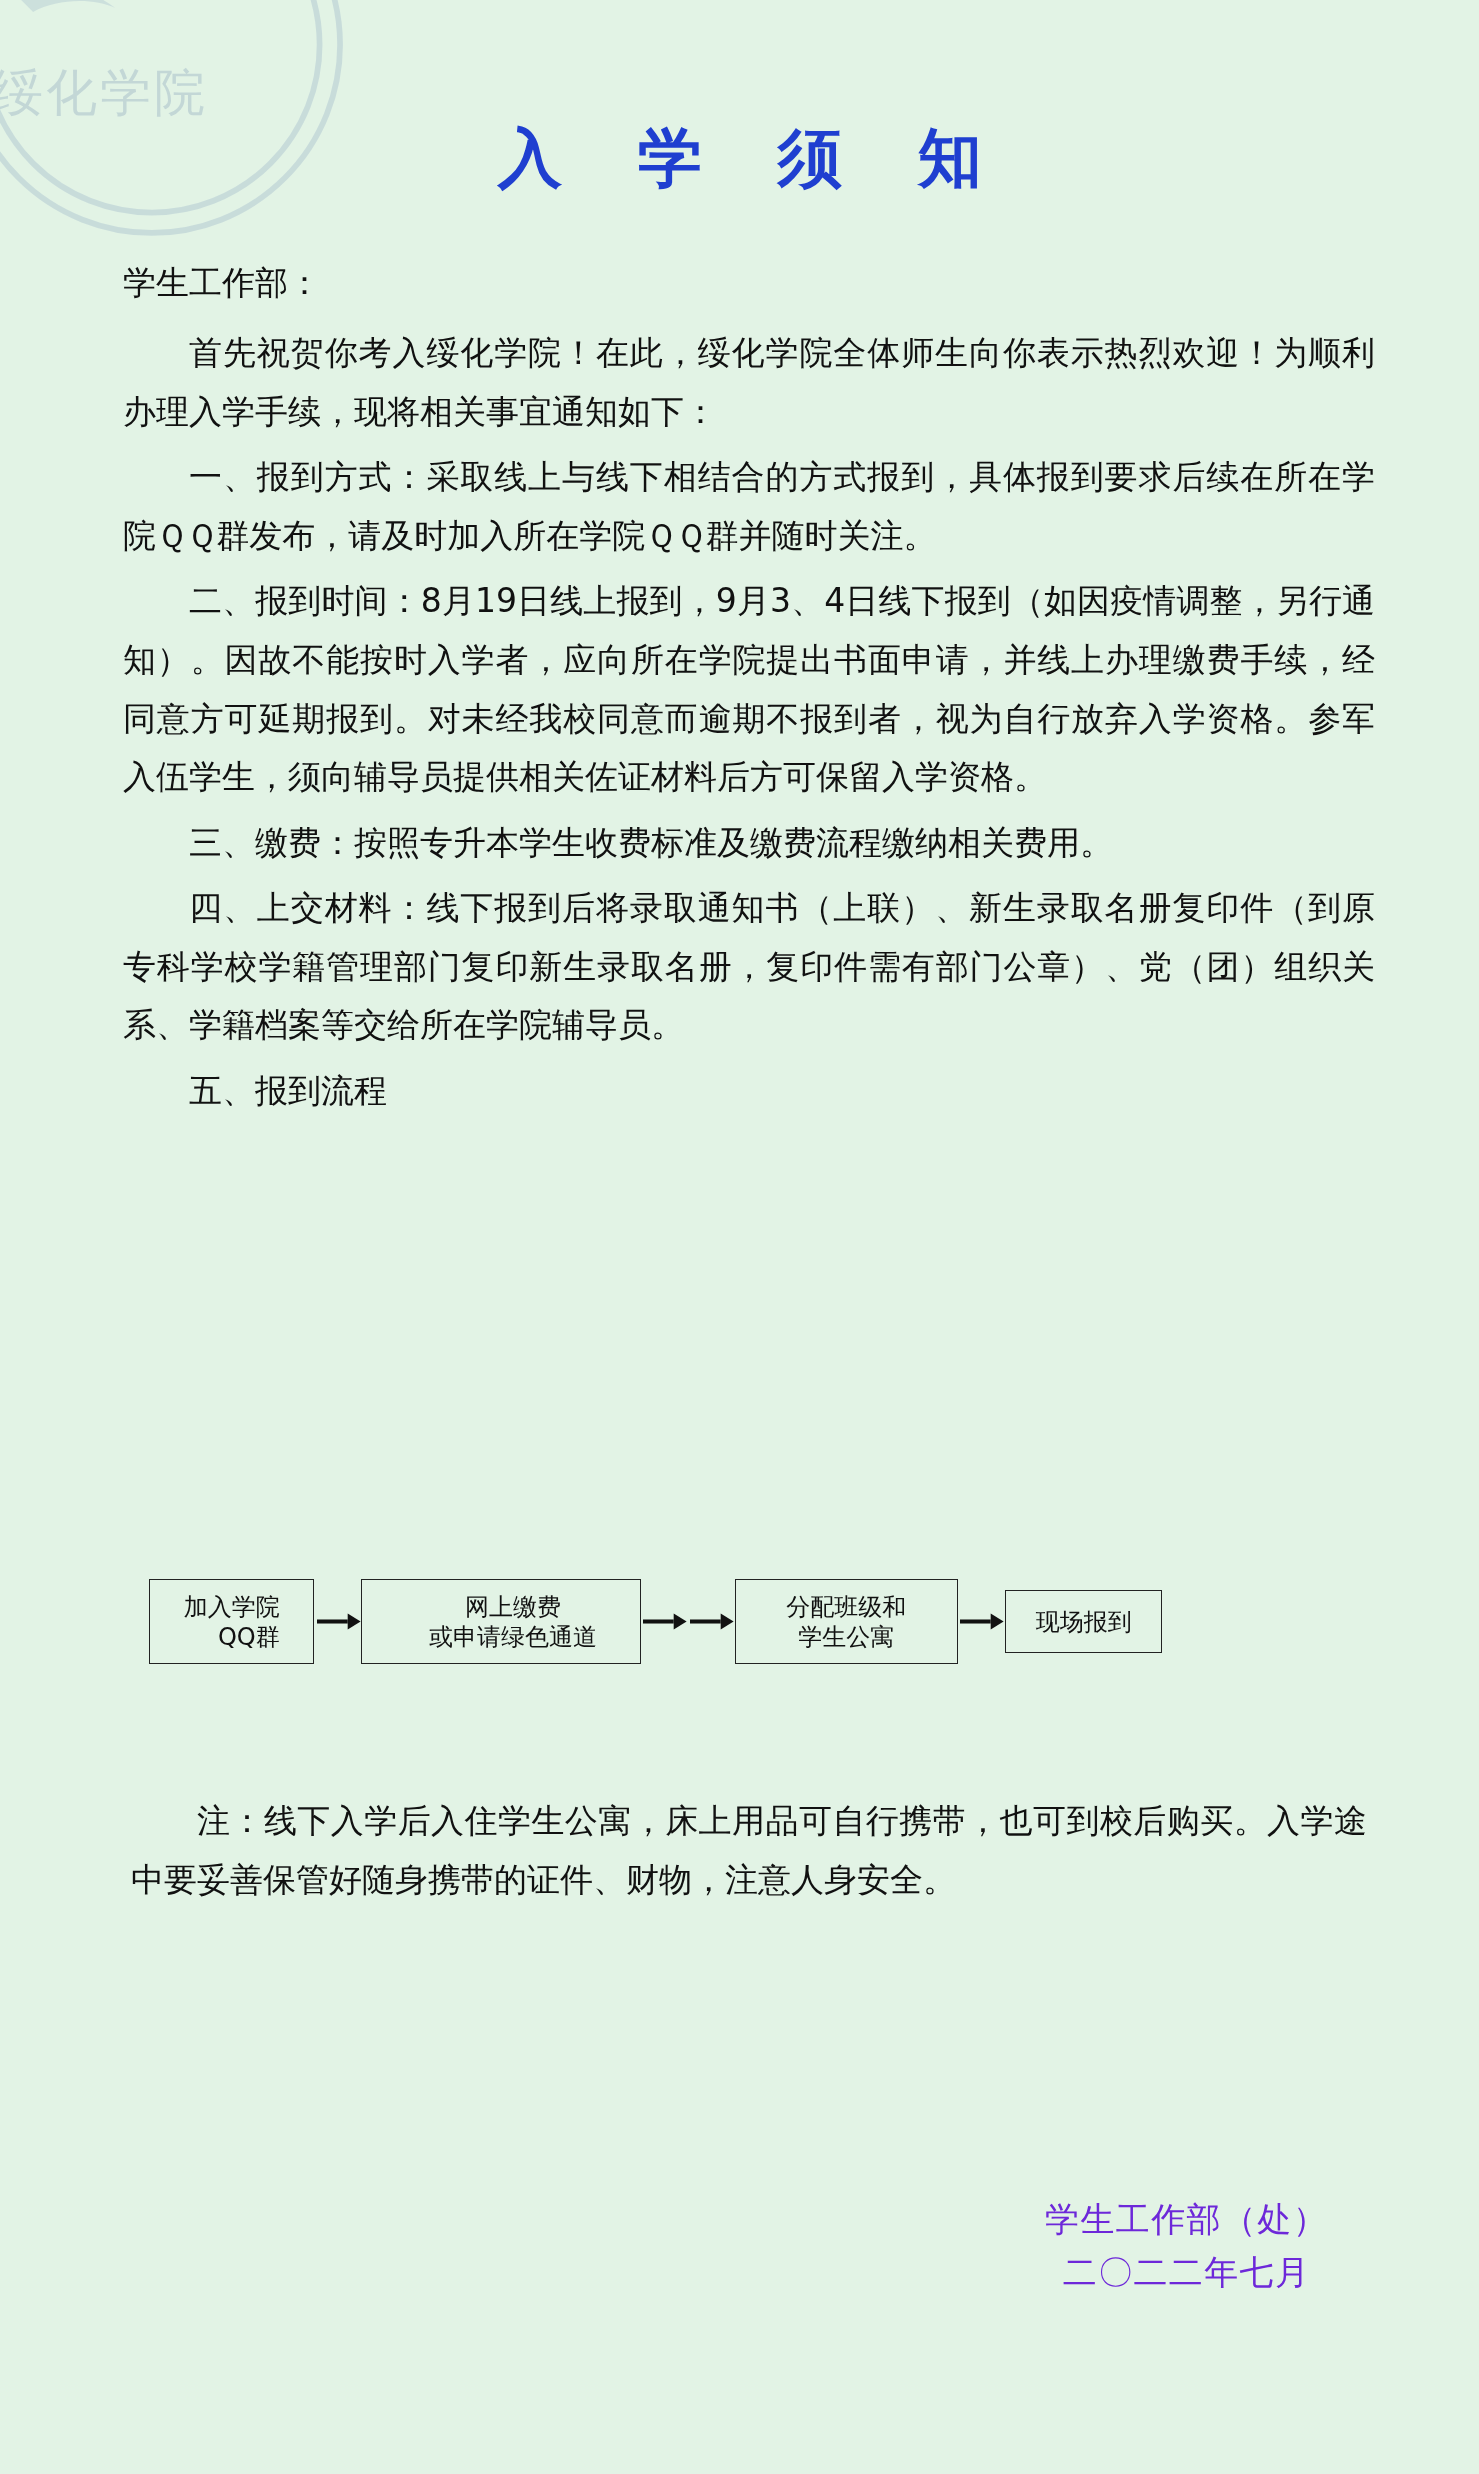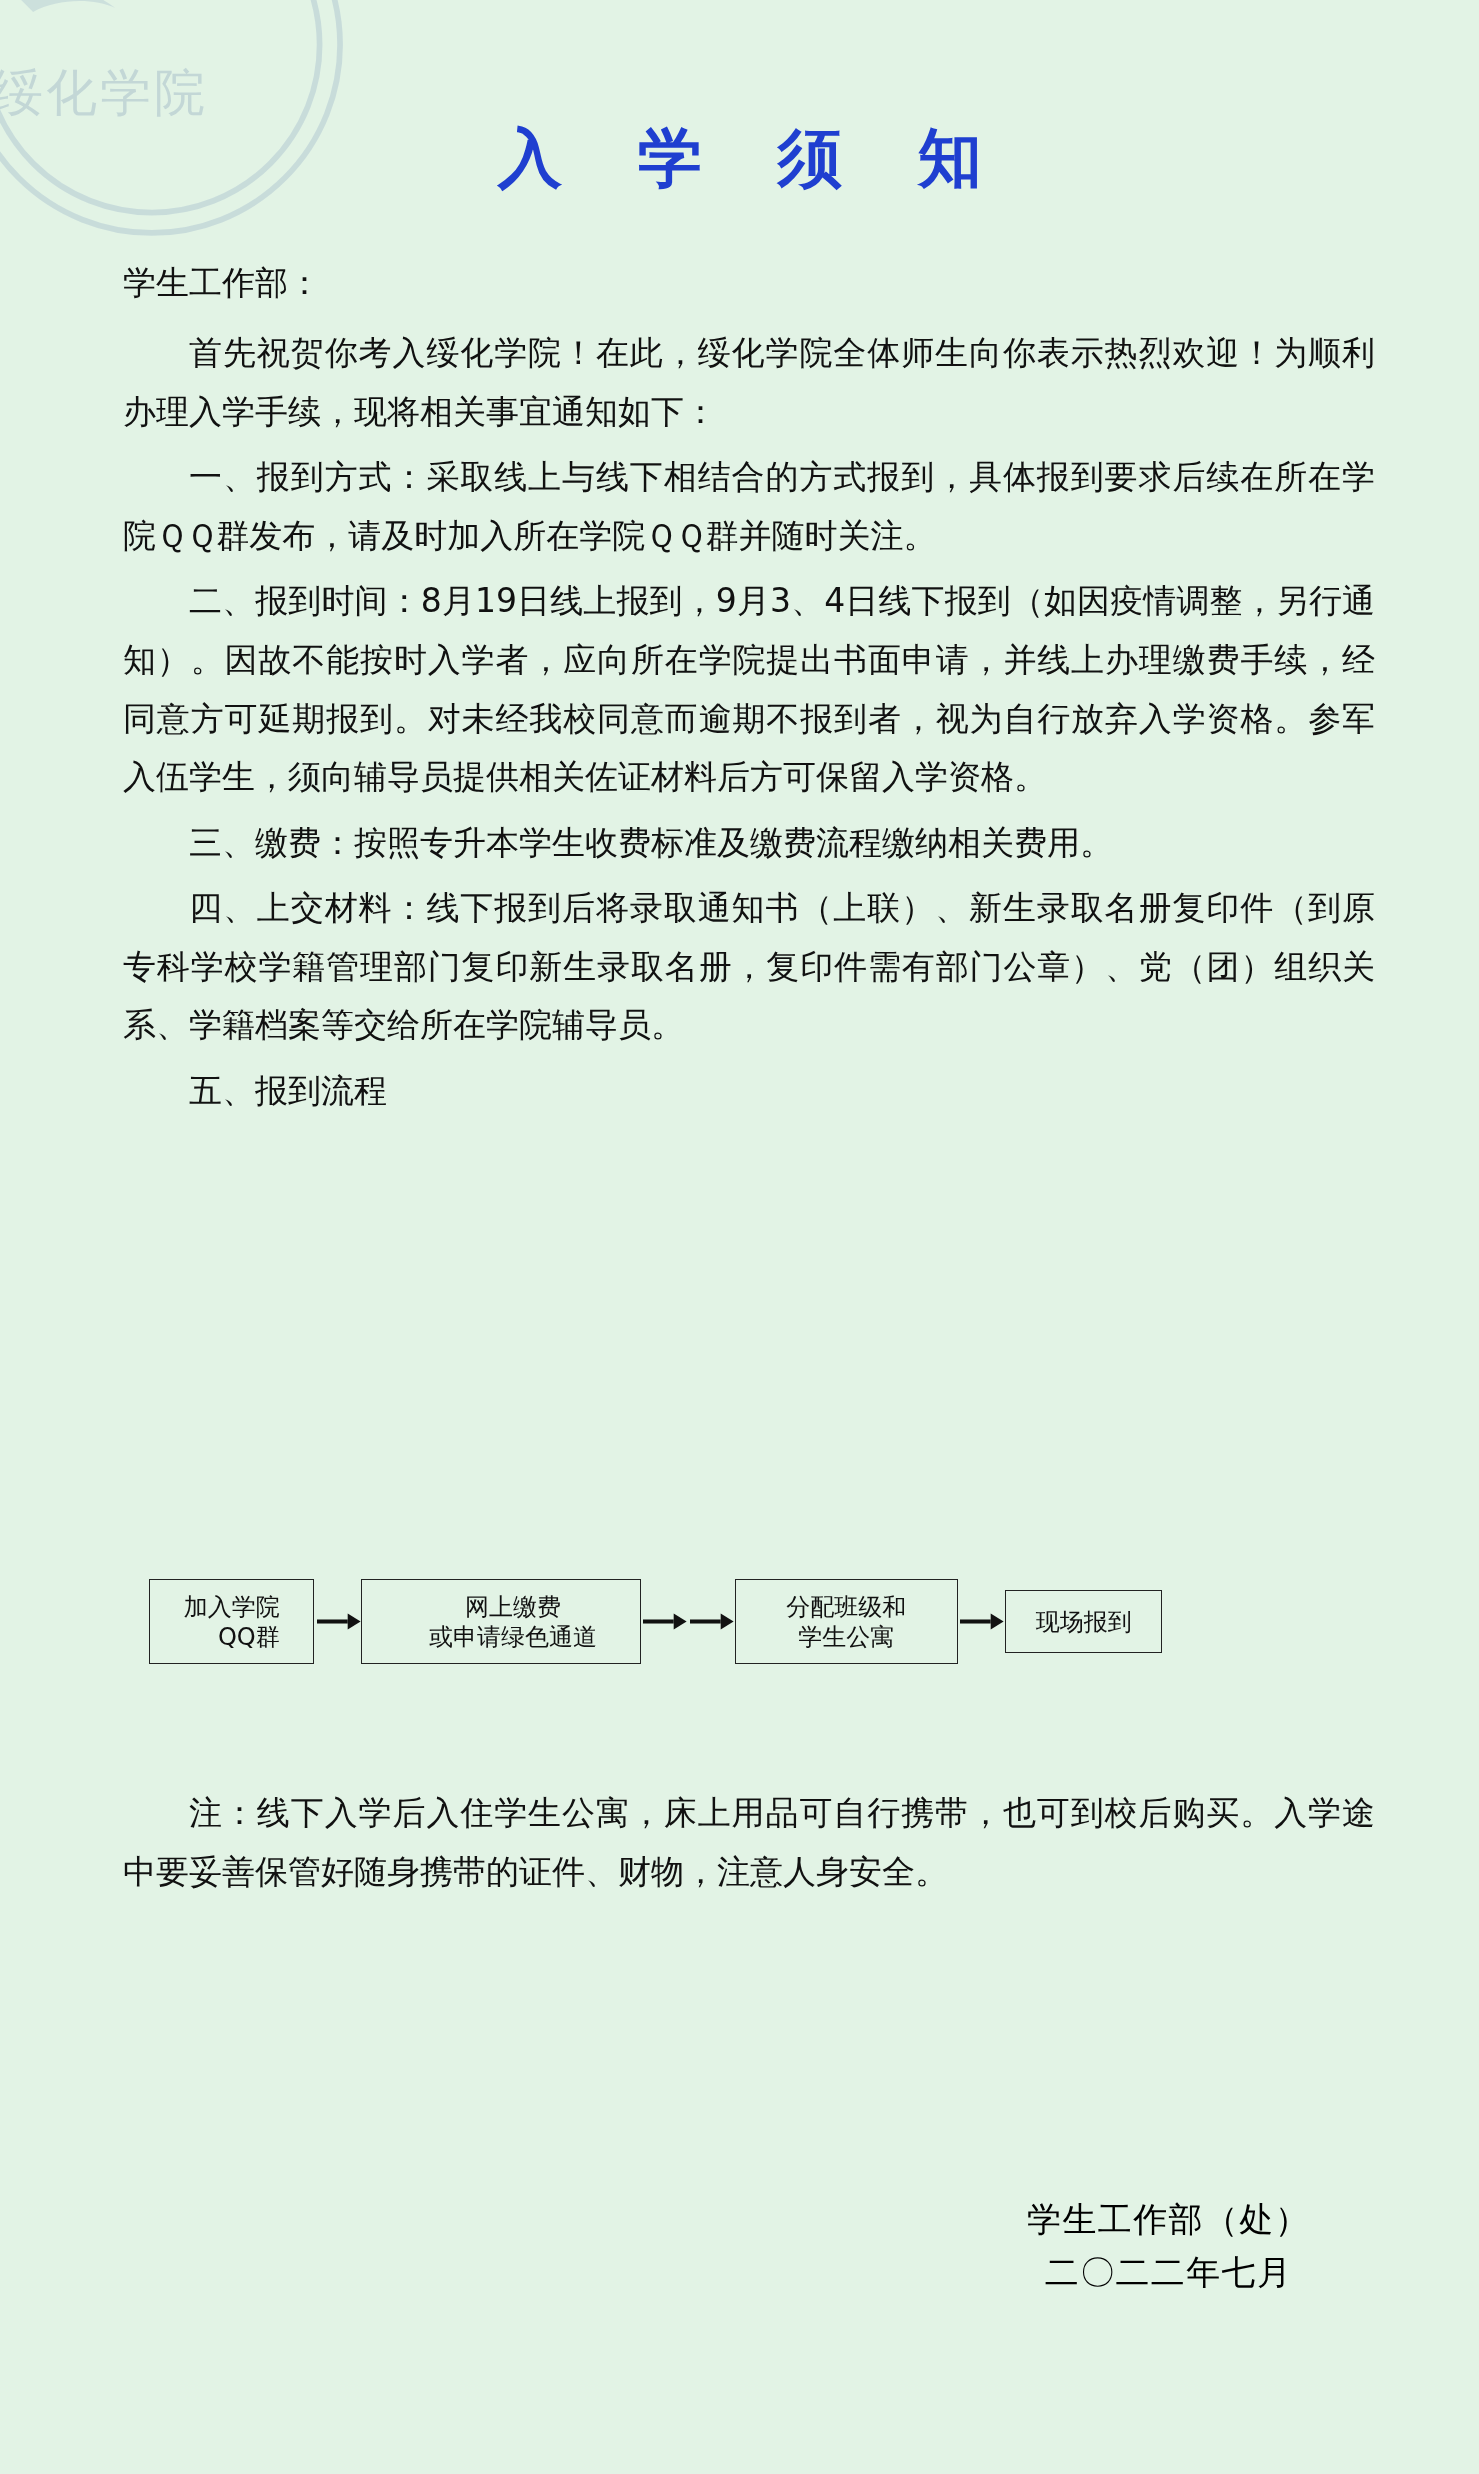--- a/index.html
+++ b/index.html
@@ -114,33 +114,33 @@
     position: absolute;
     left: 123px;
     top: 1784px;
     width: 1252px;
     color: #111;
     font-size: 33px;
     line-height: 1.78;
     font-family: "DejaVu Sans", "Liberation Sans", sans-serif;
   }
   .note p {
-    margin: 0;
+    margin: 8px;
     text-indent: 2em;
     text-align: justify;
     text-justify: inter-ideograph;
   }
 
   
   .signature {
     position: absolute;
-    right: 152px;
+    right: 134px;
     top: 2193px;
     text-align: center;
-    color: #000000;
+    color: #6d28d9;
     font-size: 34px;
     line-height: 1.55;
     font-family: "DejaVu Sans", "Liberation Sans", sans-serif;
   }
   .signature div { letter-spacing: 0.04em; }
 </style>
 </head>
 <body>
 
 <div class="page">

